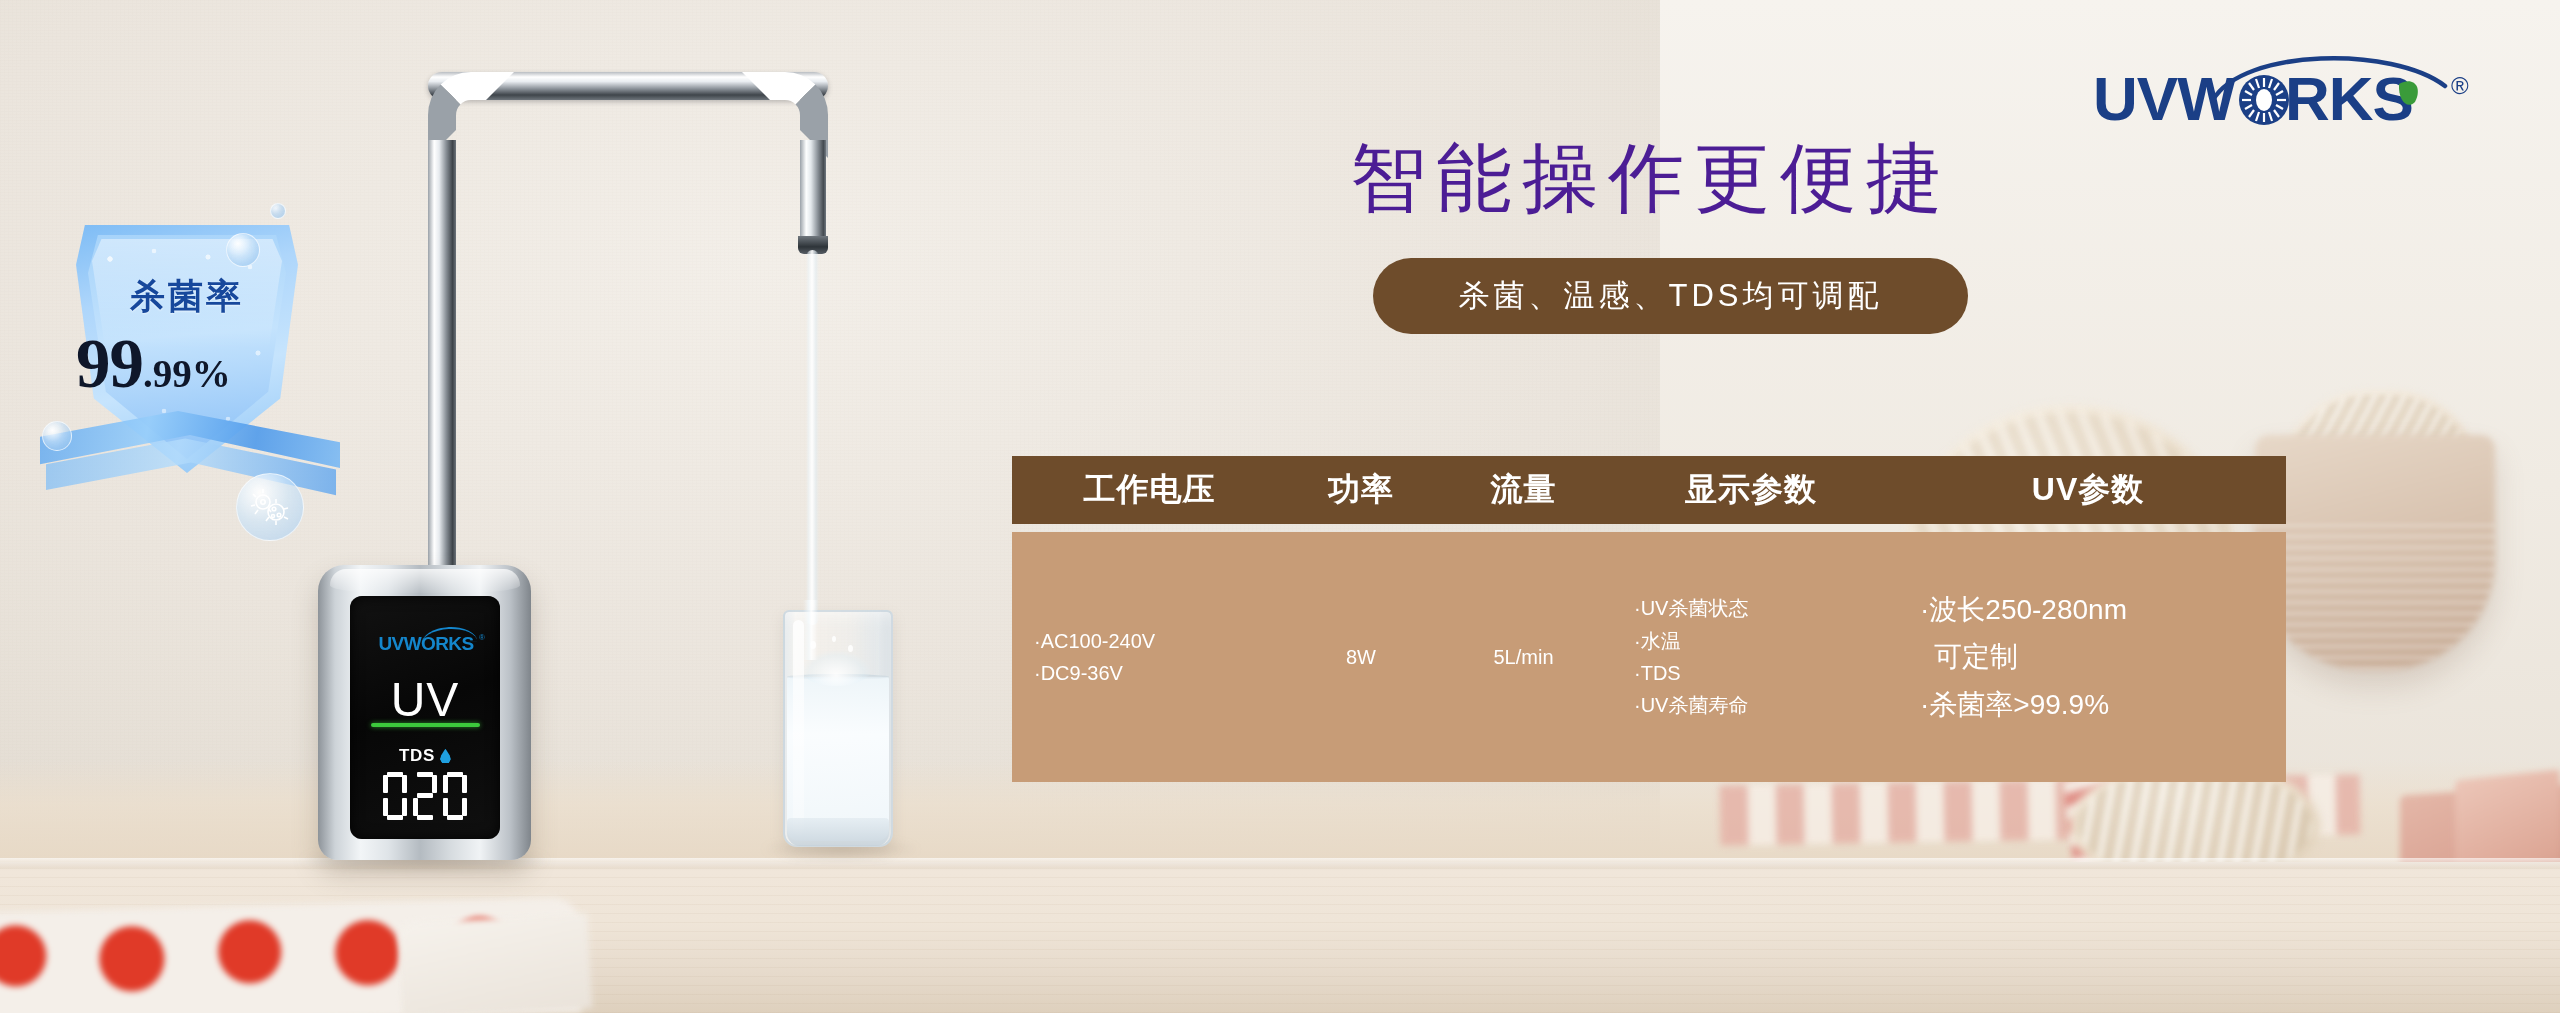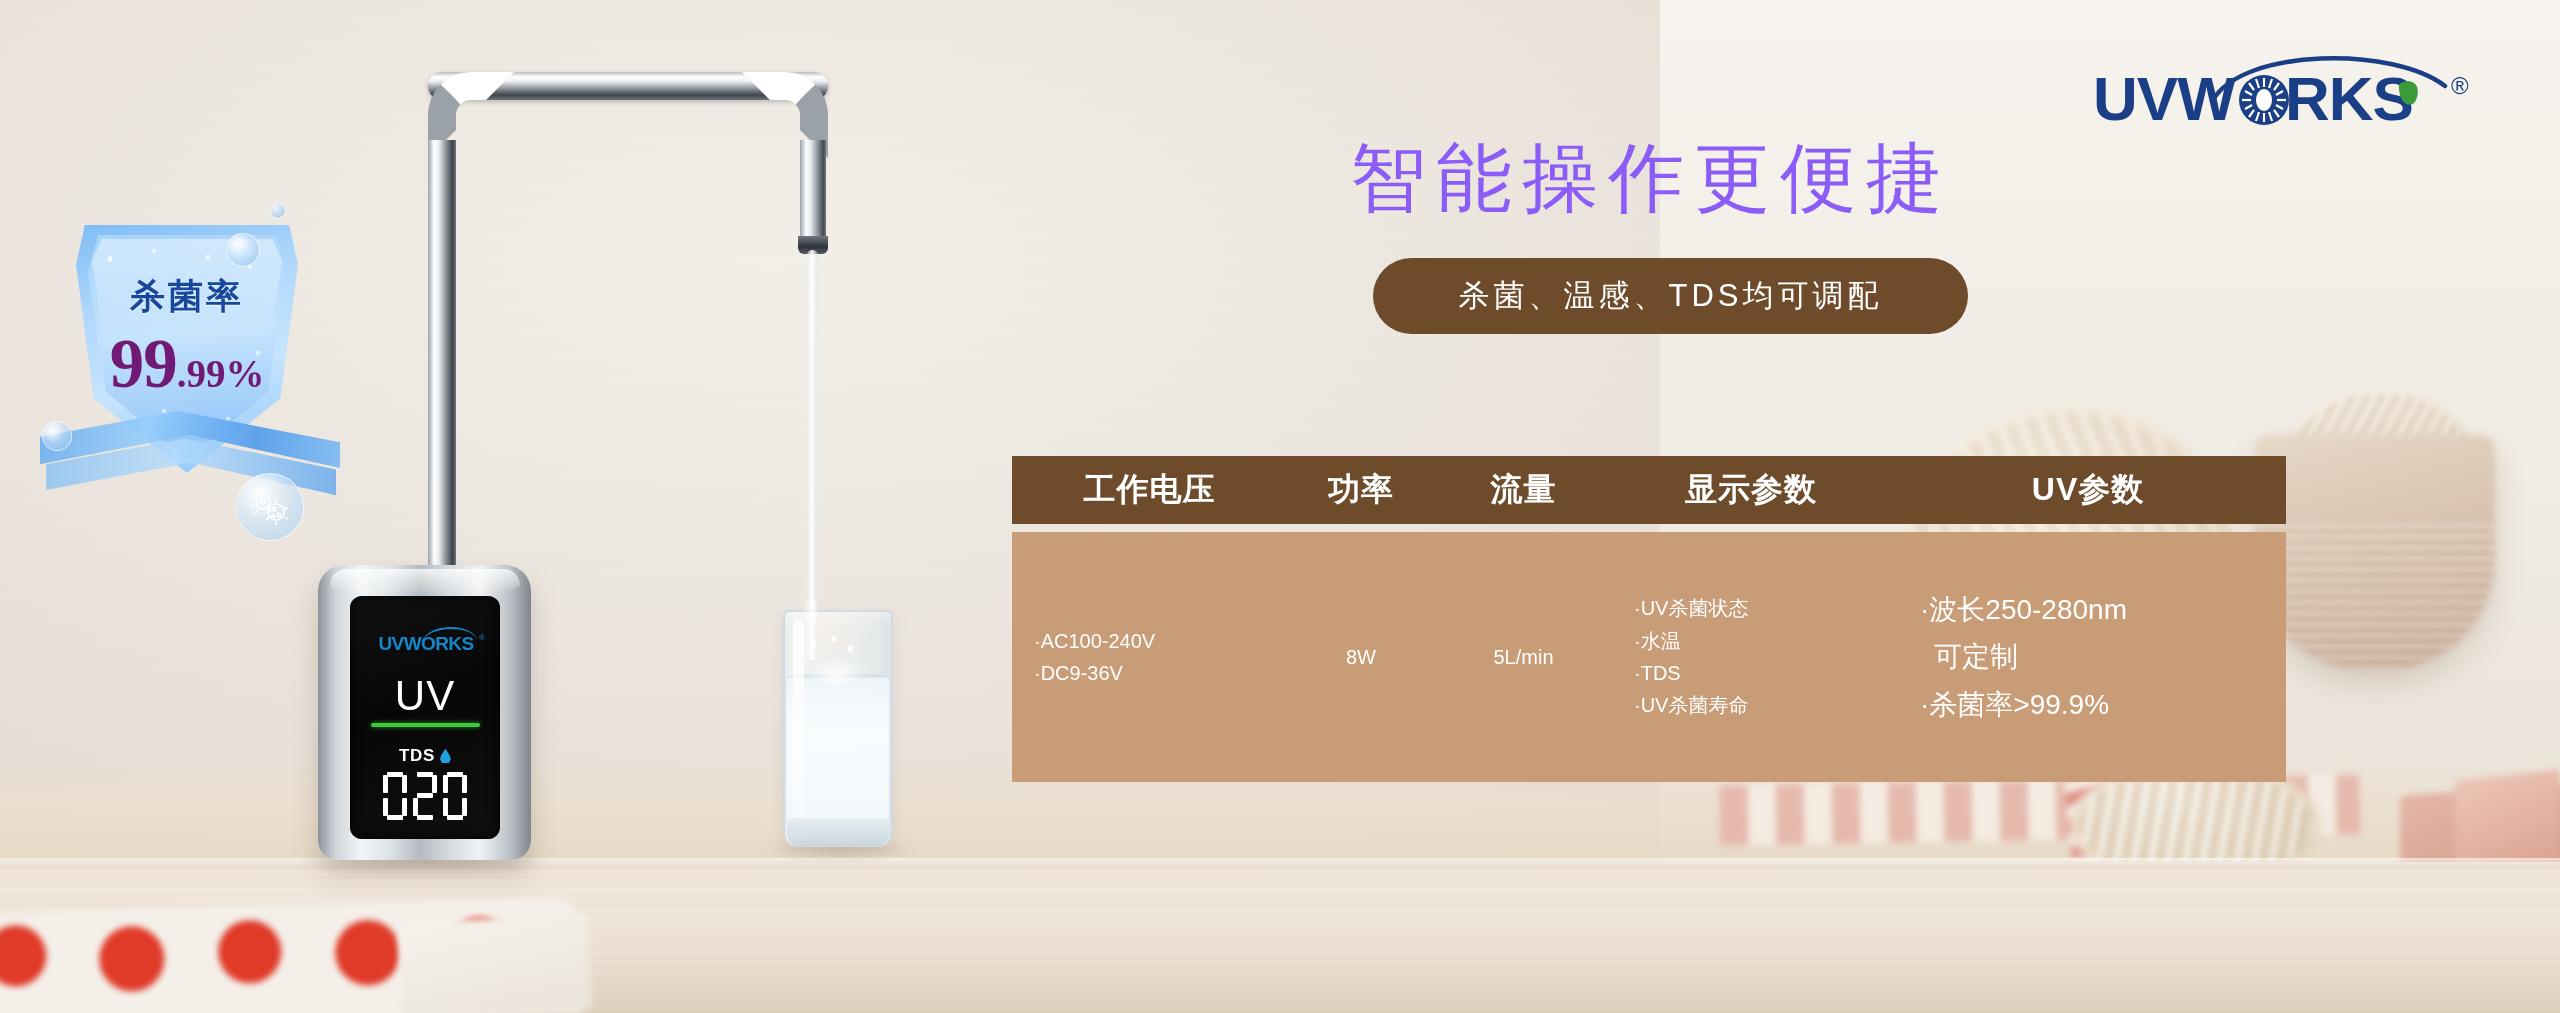--- a/index.html
+++ b/index.html
@@ -419,21 +419,21 @@
     left: 112px; top: 0px;
     font-size: 8px;
     color: #1486cc;
   }
   .screen-uv {
     position: absolute;
     left: 350px; top: 672px;
     width: 150px;
     text-align: center;
     color: #ffffff;
-    font-size: 42px;
+    font-size: 48px;
     font-weight: 400;
     letter-spacing: 1px;
     font-family: "Liberation Sans", sans-serif;
   }
   .screen-greenbar {
     position: absolute;
     left: 371px; top: 723px;
     width: 109px; height: 4px;
     background: #3cc93c;
     border-radius: 2px;
@@ -533,22 +533,21 @@
     font-weight: 700;
     color: #17489c;
     letter-spacing: 3px;
     font-family: "Liberation Sans", sans-serif;
     text-shadow: 0 1px 2px rgba(255,255,255,0.6);
   }
   .shield-pct {
     position: absolute;
     left: 36px; top: 100px;
     width: 222px;
-    text-align: center;
-    color: #701a75;
+    color: #0f172a;
     font-family: "Liberation Serif", serif;
     white-space: nowrap;
   }
   .pct-big { font-size: 69px; font-weight: 700; letter-spacing: -1px; }
   .pct-small { font-size: 39px; font-weight: 700; }
   .ribbon {
     position: absolute;
     left: 0px; top: 186px;
     width: 300px; height: 92px;
     background: linear-gradient(100deg,
@@ -607,21 +606,21 @@
   }
 
   
   .headline {
     position: absolute;
     left: 1350px; top: 128px;
     width: 640px;
     font-family: Liberation Sans, sans-serif;
     font-size: 76px;
     font-weight: 400;
-    color: #8b5cf6;
+    color: #4c1d95;
     letter-spacing: 10px;
     white-space: nowrap;
   }
 
   
   .pill {
     position: absolute;
     left: 1373px; top: 258px;
     width: 595px; height: 76px;
     border-radius: 38px;

